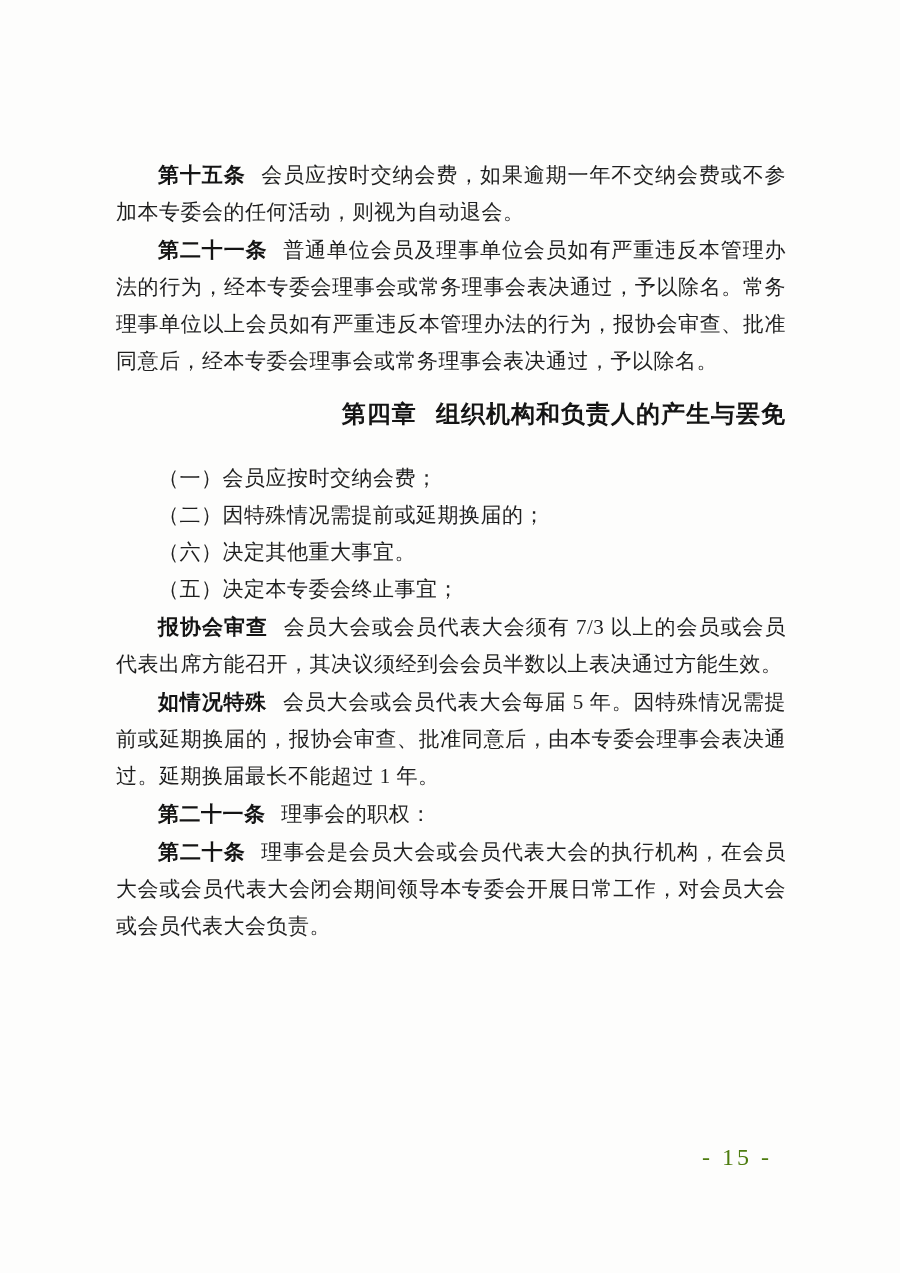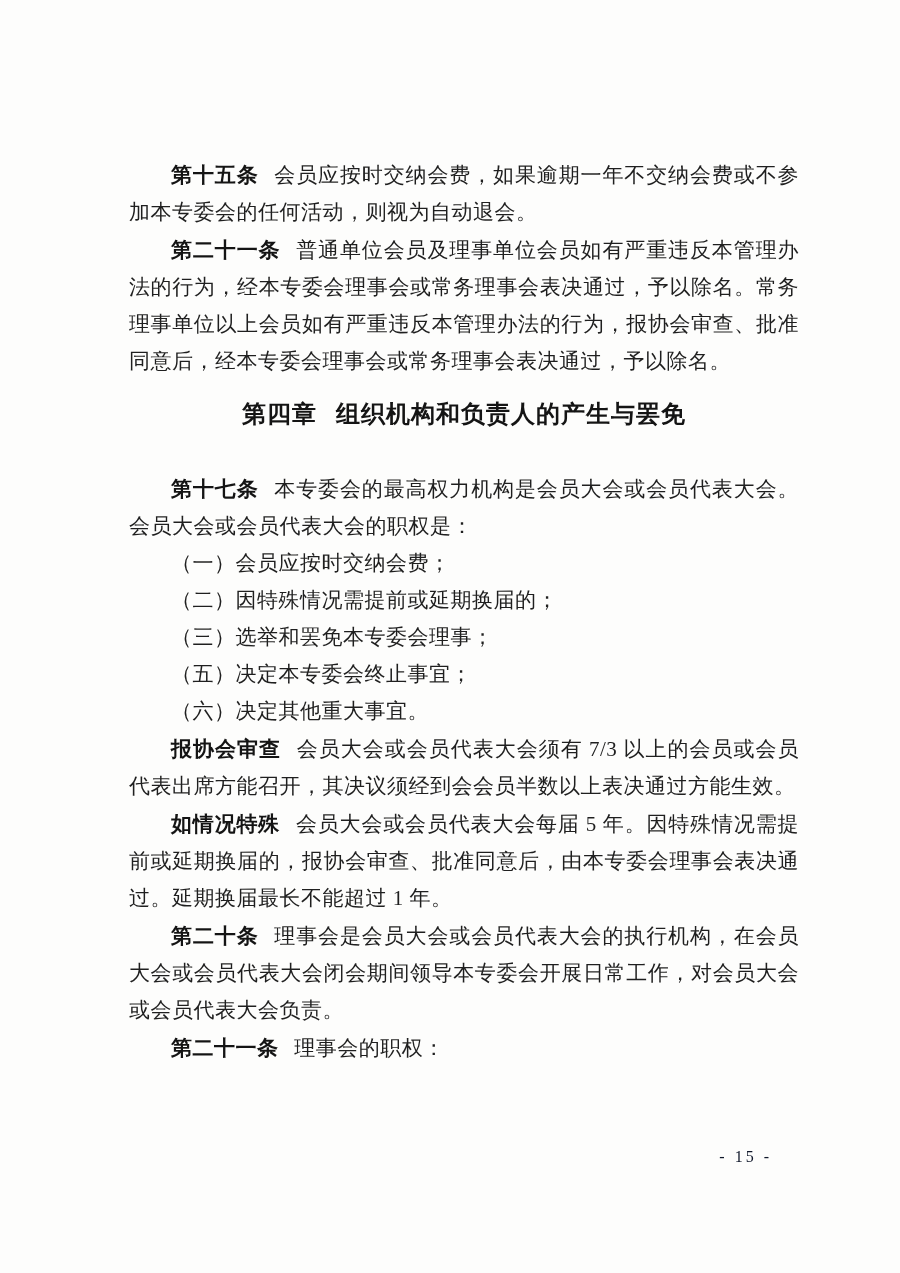--- a/index.html
+++ b/index.html
@@ -11,91 +11,89 @@
     position: relative;
     width: 900px;
     height: 1273px;
     background: #fdfdfc;
     overflow: hidden;
     font-family: "Liberation Serif", "DejaVu Serif", serif;
     color: #1f1f1f;
   }
   .doc-text {
     position: absolute;
-    left: 129px;
+    left: 116px;
     top: 0;
     width: 670px;
     padding-top: 156px;
     font-size: 21px;
     line-height: 37px;
     letter-spacing: 0.5px;
     text-align: justify;
   }
   .doc-text p {
     margin: 0;
     text-indent: 2em;
   }
   .article .term {
     font-weight: bold;
     color: #141414;
     margin-right: 0.75em;
     font-family: "Liberation Sans", "DejaVu Sans", sans-serif;
   }
   .chapter {
-    margin: 14px 0 36px 0;
+    margin: 14px 0 26px 0;
     font-family: "Liberation Sans", "DejaVu Sans", sans-serif;
     font-weight: bold;
     font-size: 24px;
     line-height: 40px;
-    text-align: center;
+    text-align: right;
     text-indent: 0;
     color: #141414;
     letter-spacing: 1px;
   }
   .chapter .ch-label {
     margin-right: 0.8em;
   }
   .page-number {
     position: absolute;
     top: 1143px;
     right: 128px;
-    font-size: 16px;
+    font-size: 24px;
     line-height: 28px;
     letter-spacing: 3px;
-    color: #0f172a;
+    color: #4d7c0f;
     font-family: "Liberation Serif", "DejaVu Serif", serif;
   }
 </style>
 </head>
 <body>
 
 <div class="page">
 
   <div class="doc-text">
 
     <p class="article"><span class="term">第十五条</span><span>会员应按时交纳会费，如果逾期一年不交纳会费或不参加本专委会的任何活动，则视为自动退会。</span></p>
 
     <p class="article"><span class="term">第二十一条</span><span>普通单位会员及理事单位会员如有严重违反本管理办法的行为，经本专委会理事会或常务理事会表决通过，予以除名。常务理事单位以上会员如有严重违反本管理办法的行为，报协会审查、批准同意后，经本专委会理事会或常务理事会表决通过，予以除名。</span></p>
 
     <h2 class="chapter"><span class="ch-label">第四章</span><span>组织机构和负责人的产生与罢免</span></h2>
 
-    <p class="article"><span class="term">第十七条</span><span>本专委会的最高权力机构是会员大会或会员代表大会。会员大会或会员代表大会的职权是：</span></p>
 
     <p class="item"><span>（一）会员应按时交纳会费；</span></p>
     <p class="item"><span>（二）因特殊情况需提前或延期换届的；</span></p>
-    <p class="item"><span>（三）选举和罢免本专委会理事；</span></p>
+    <p class="item"><span>（六）决定其他重大事宜。</span></p>
     <p class="item"><span>（五）决定本专委会终止事宜；</span></p>
-    <p class="item"><span>（六）决定其他重大事宜。</span></p>
 
     <p class="article"><span class="term">报协会审查</span><span>会员大会或会员代表大会须有 7/3 以上的会员或会员代表出席方能召开，其决议须经到会会员半数以上表决通过方能生效。</span></p>
 
 
     <p class="article"><span class="term">如情况特殊</span><span>会员大会或会员代表大会每届 5 年。因特殊情况需提前或延期换届的，报协会审查、批准同意后，由本专委会理事会表决通过。延期换届最长不能超过 1 年。</span></p>
 
+    <p class="article"><span class="term">第二十一条</span><span>理事会的职权：</span></p>
+
     <p class="article"><span class="term">第二十条</span><span>理事会是会员大会或会员代表大会的执行机构，在会员大会或会员代表大会闭会期间领导本专委会开展日常工作，对会员大会或会员代表大会负责。</span></p>
-
-    <p class="article"><span class="term">第二十一条</span><span>理事会的职权：</span></p>
 
   </div>
 
   <div class="page-number">- 15 -</div>
 
 </div>
 
 </body></html>

